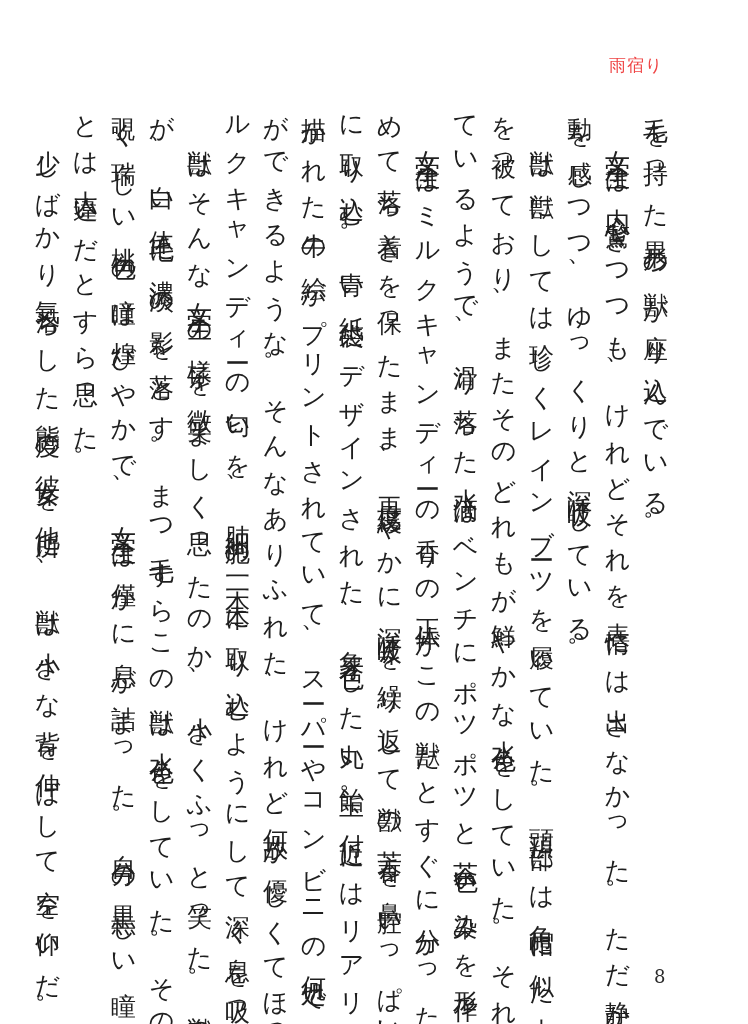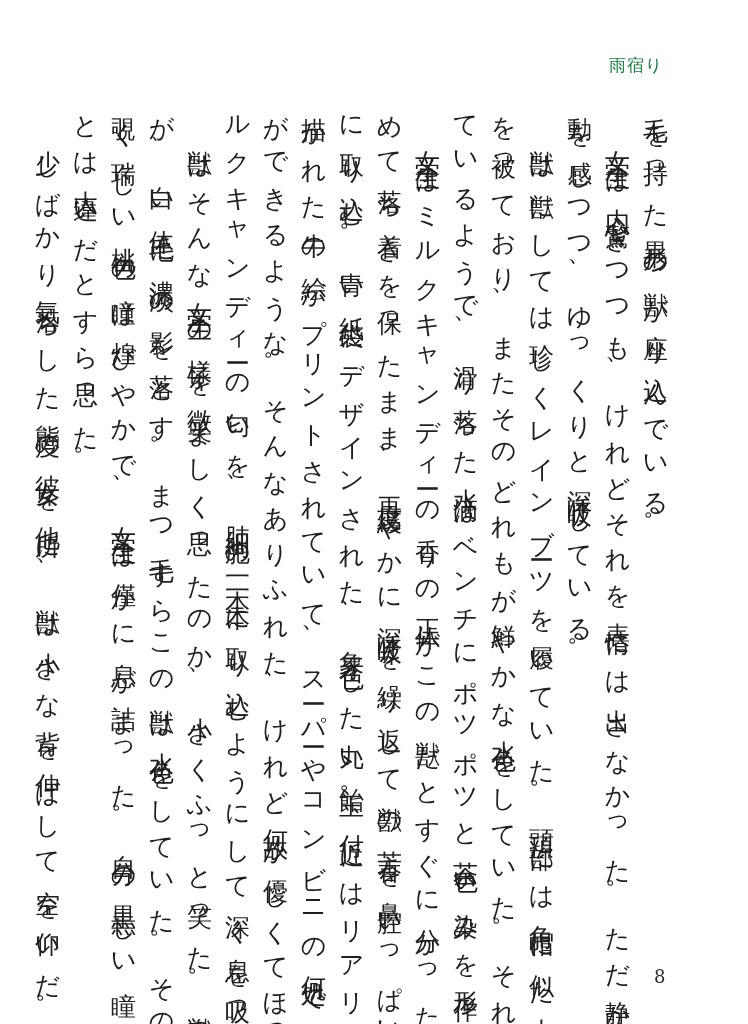--- a/index.html
+++ b/index.html
@@ -14,21 +14,21 @@
     overflow: hidden;
     font-family: "DejaVu Serif", "Liberation Serif", serif;
     color: #1a1a1a;
   }
   .running-head {
     position: absolute;
     top: 54px;
     left: 609px;
     font-size: 17px;
     letter-spacing: 1px;
-    color: #15803d;
+    color: #ef4444;
     font-family: Liberation Serif, serif;
   }
   .body-text {
     position: absolute;
     top: 98px;
     right: 74px;
     height: 860px;
     width: 580px;
     writing-mode: vertical-rl;
     -webkit-writing-mode: vertical-rl;

